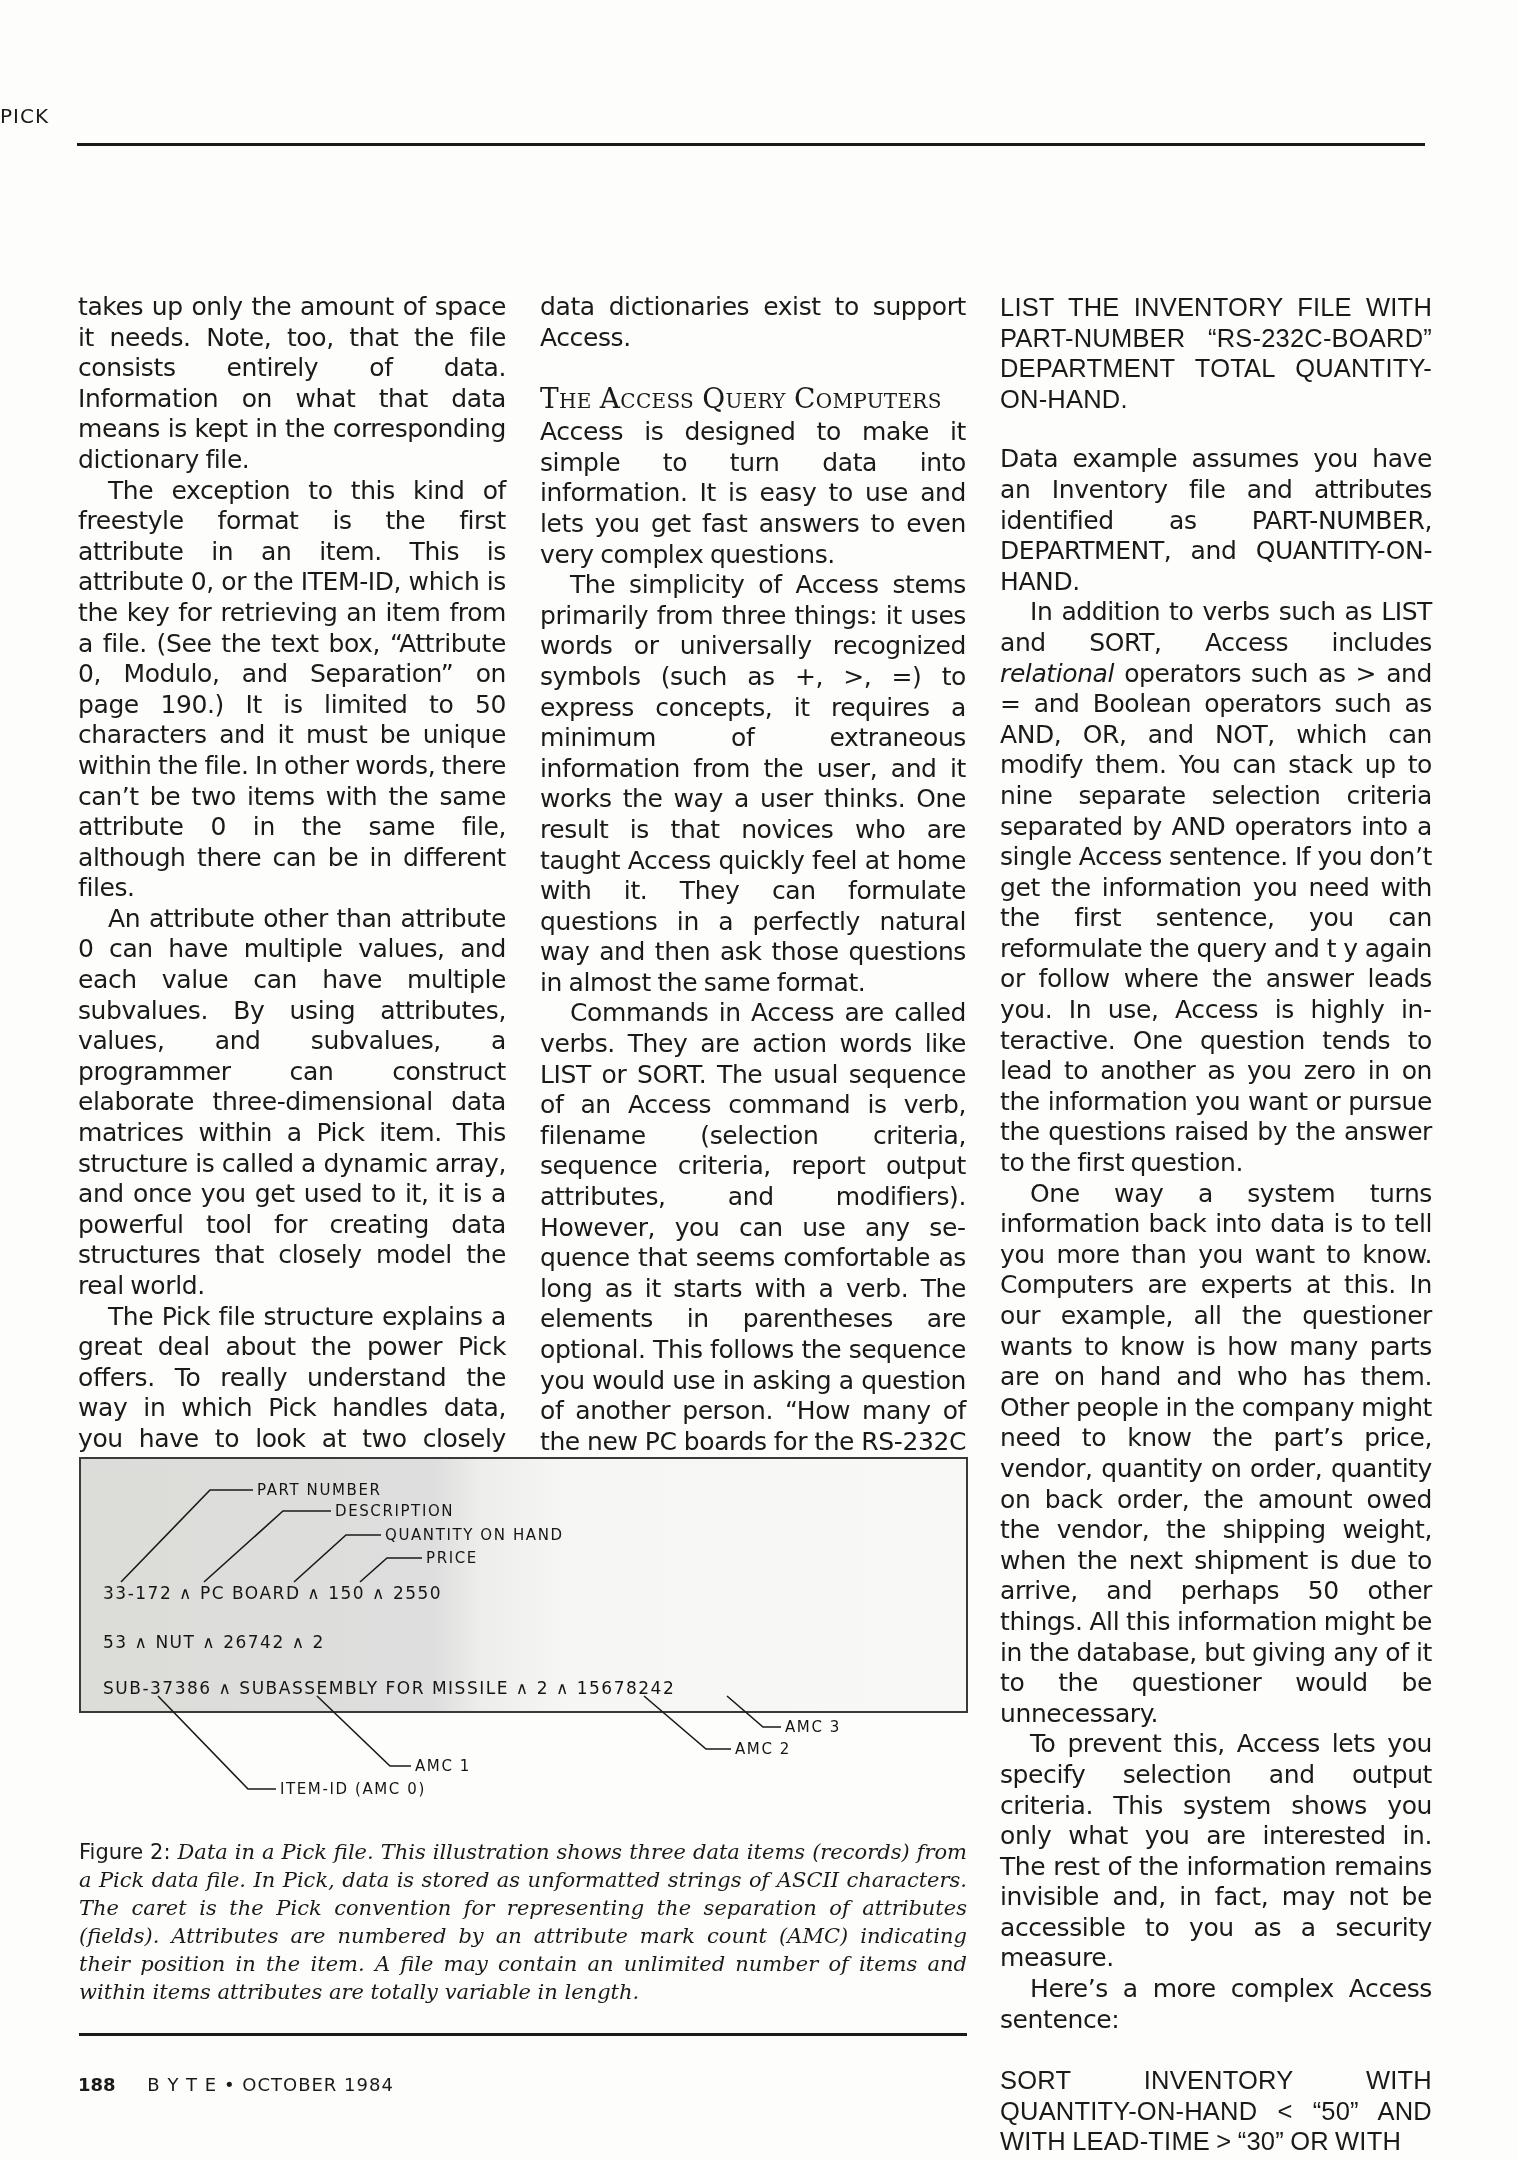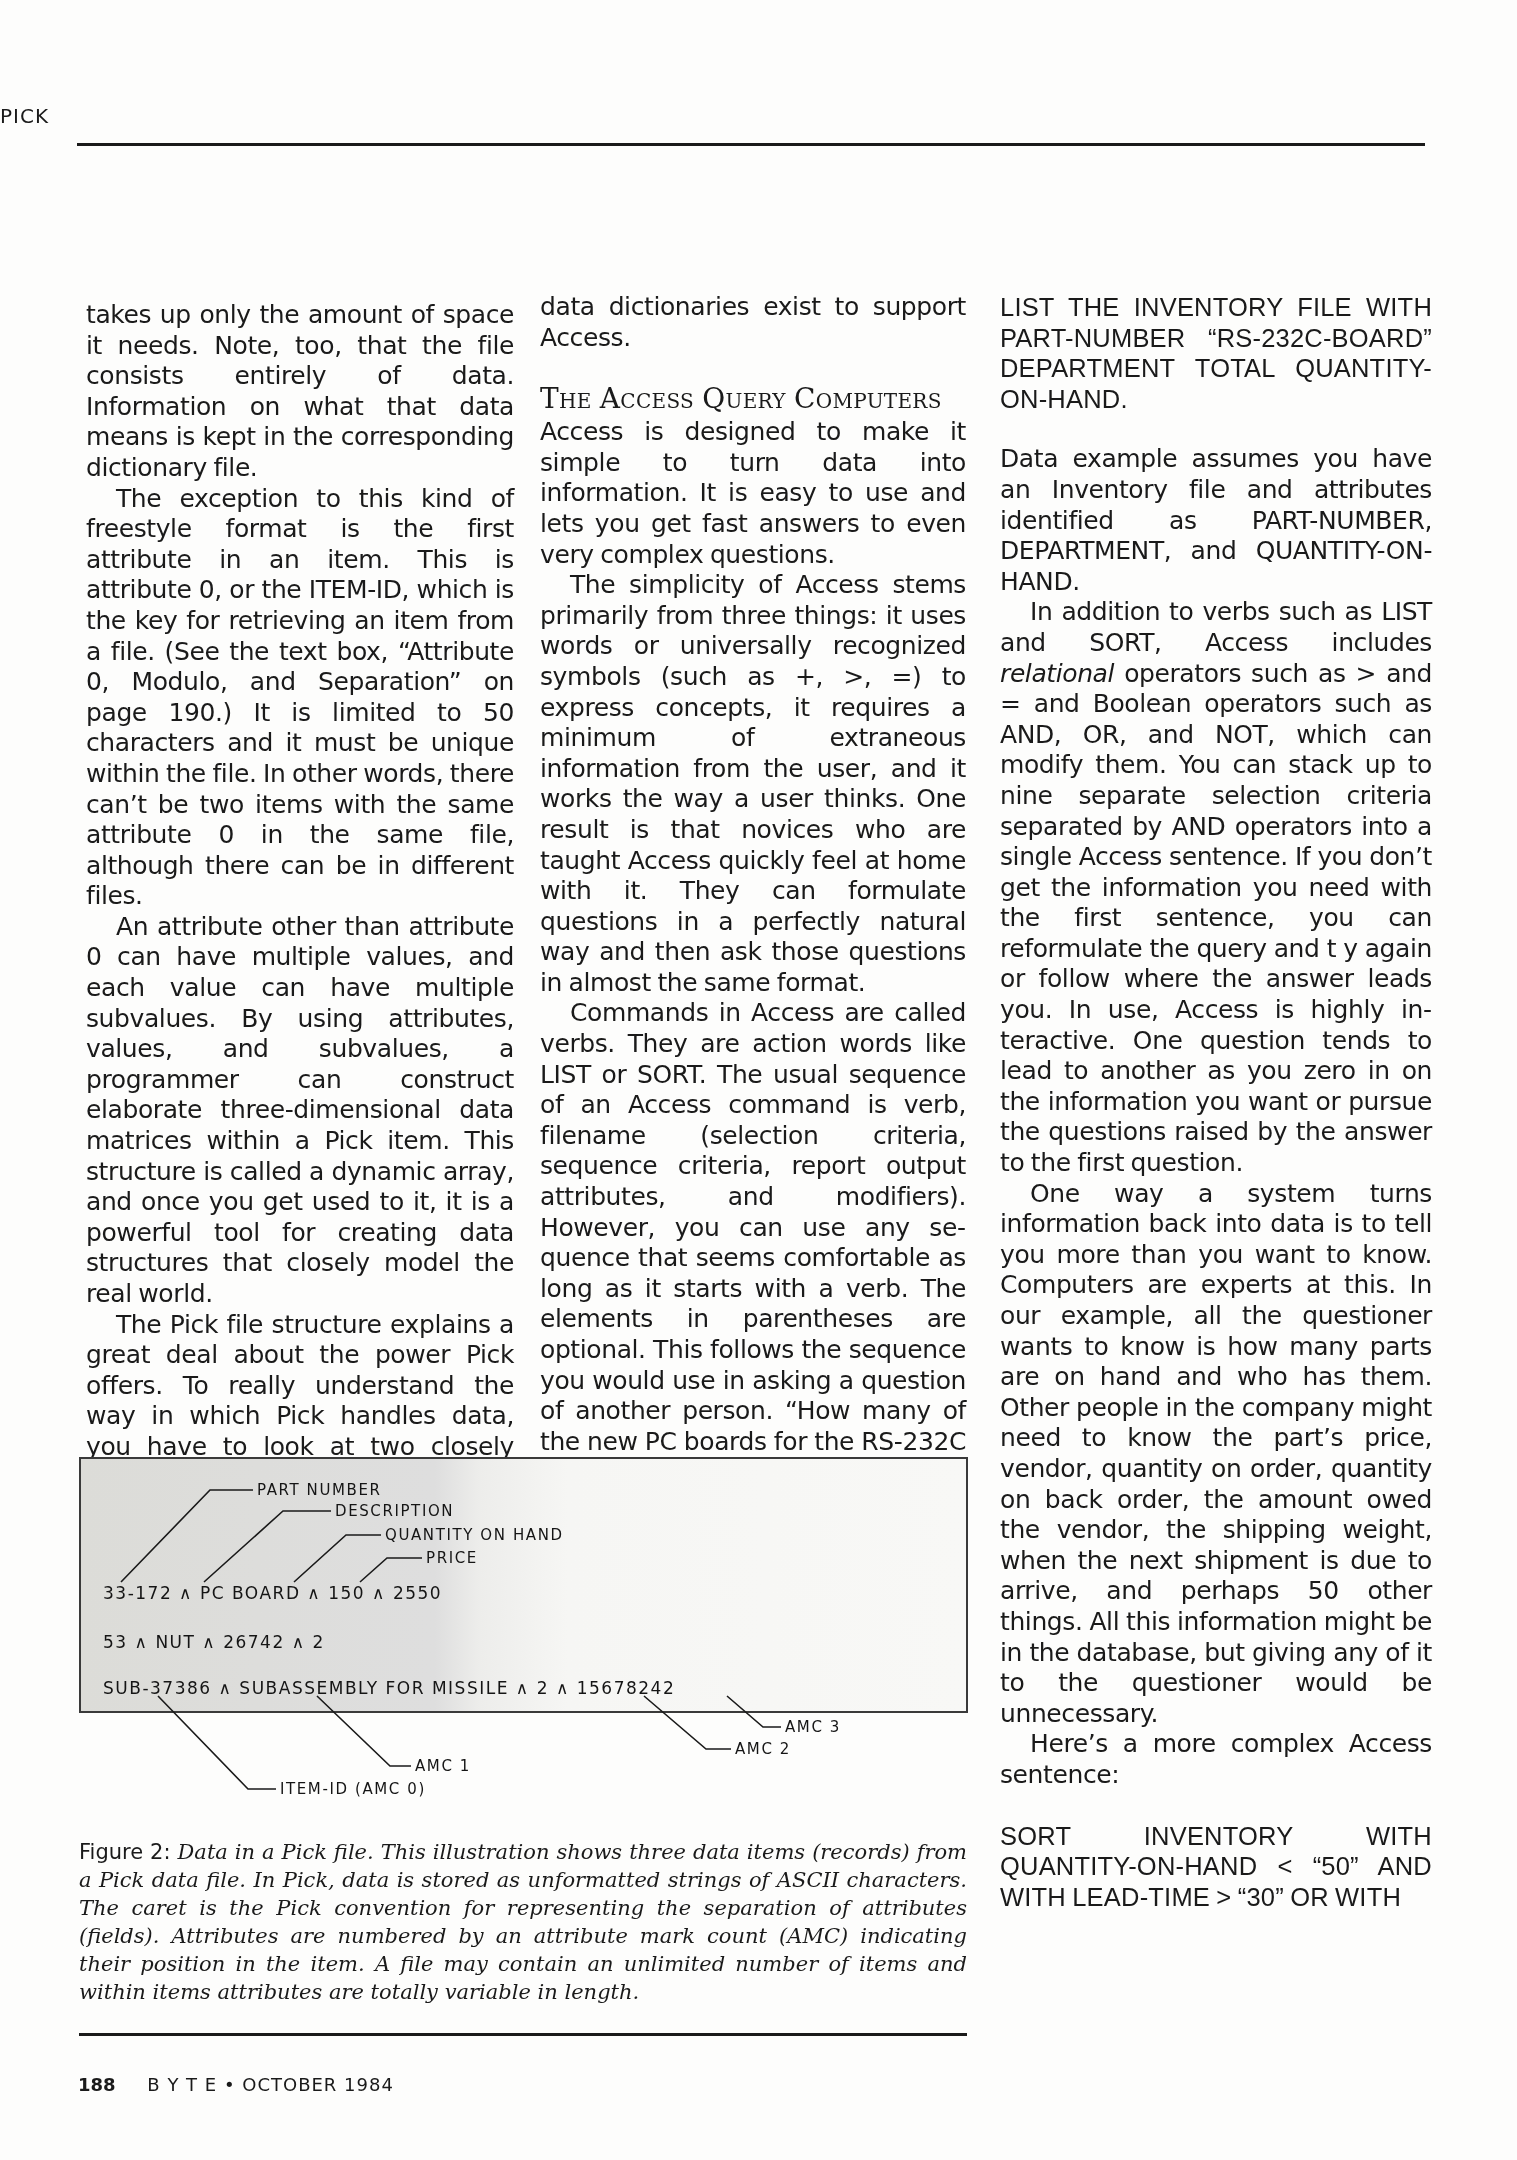--- a/index.html
+++ b/index.html
@@ -5,21 +5,21 @@
   html, body { margin:0; padding:0; background:#fdfdfc; }
   body { width:1517px; height:2160px; position:relative; overflow:hidden; color:#1a1a1a;
          font-family:"Liberation Sans", "DejaVu Sans", sans-serif; }
   .running-head { position:absolute; top:104px; left:0; width:1517px; text-align:left;
          font-size:20px; letter-spacing:1px; font-family:"DejaVu Sans", sans-serif; }
   .head-rule { position:absolute; top:143px; left:77px; width:1348px; height:3px; background:#1a1a1a; }
   .col { position:absolute; font-size:25px; line-height:30.6px; text-align:justify; hyphens:manual;
          font-family:"DejaVu Sans", sans-serif; letter-spacing:-0.4px; word-spacing:-1px; }
   .col p { margin:0; text-indent:0; }
   .col p.ind { text-indent:30px; }
-  .col1 { left:78px; top:300px; width:428px;margin-left:8px; }
+  .col1 { left:78px; top:292px; width:428px; }
   .col2 { left:540px; top:292px; width:426px; }
   .col3 { left:1000px; top:292px; width:432px; }
   .sc-head { font-family:"DejaVu Serif", serif; font-variant:small-caps; font-size:28px;
          line-height:32px; margin:30px 0 2px 0 !important; letter-spacing:0.3px; text-align:left; }
   .query { font-family:"Liberation Sans", sans-serif; font-size:25.5px; line-height:30.6px;
          text-align:justify; text-align-last:left; letter-spacing:0.2px; }
   .gap { height:30px; }
   .ital { font-style:italic; }
 
   .figure { position:absolute; left:79px; top:1457px; width:889px; height:256px;
@@ -57,20 +57,21 @@
   <p class="ind">The simplicity of Access stems primarily from three things: it uses words or universally recognized sym­bols (such as +, &gt;, =) to express con­cepts, it requires a minimum of ex­traneous information from the user, and it works the way a user thinks. One result is that novices who are taught Access quickly feel at home with it. They can formulate questions in a perfectly natural way and then ask those questions in almost the same format.</p>
   <p class="ind">Commands in Access are called verbs. They are action words like LIST or SORT. The usual sequence of an Access command is verb, filename (selection criteria, sequence criteria, report output attributes, and modi­fiers). However, you can use any se­quence that seems comfortable as long as it starts with a verb. The elements in parentheses are optional. This follows the sequence you would use in asking a question of another person. “How many of the new PC boards for the RS-232C interface have we got on hand and what depart­ments have them?” becomes:</p>
 </div>
 
 <div class="col col3">
   <p class="query">LIST THE INVENTORY FILE WITH PART-NUMBER “RS-232C-BOARD” DEPARTMENT TOTAL QUANTITY-ON-HAND.</p>
   <div class="gap"></div>
   <p>Data example assumes you have an In­ventory file and attributes identified as PART-NUMBER, DEPARTMENT, and QUANTITY-ON-HAND.</p>
   <p class="ind"><span>In addition to verbs such as LIST and SORT, Access includes </span><span class="ital">relational</span><span> operators such as &gt; and = and Boolean operators such as AND, OR, and NOT, which can modify them. You can stack up to nine separate selection criteria separated by AND operators into a single Access sentence. If you don’t get the informa­tion you need with the first sentence, you can reformulate the query and t y again or follow where the answer leads you. In use, Access is highly in­teractive. One question tends to lead to another as you zero in on the in­formation you want or pursue the questions raised by the answer to the first question.</span></p>
   <p class="ind">One way a system turns information back into data is to tell you more than you want to know. Computers are ex­perts at this. In our example, all the questioner wants to know is how many parts are on hand and who has them. Other people in the company might need to know the part’s price, vendor, quantity on order, quantity on back order, the amount owed the ven­dor, the shipping weight, when the next shipment is due to arrive, and perhaps 50 other things. All this infor­mation might be in the database, but giving any of it to the questioner would be unnecessary.</p>
+  <p class="ind">To prevent this, Access lets you specify selection and output criteria. This system shows you only what you are interested in. The rest of the in­formation remains invisible and, in fact, may not be accessible to you as a security measure.</p>
   <p class="ind">Here’s a more complex Access sentence:</p>
   <div class="gap"></div>
   <p class="query">SORT INVENTORY WITH QUANTITY-ON-HAND &lt; “50” AND WITH LEAD-TIME &gt; “30” OR WITH</p>
 
 </div>
 
 <div class="figure">
   <svg width="889" height="364" viewBox="0 0 889 364">
 
     <g stroke="#1a1a1a" stroke-width="1.6" fill="none">

